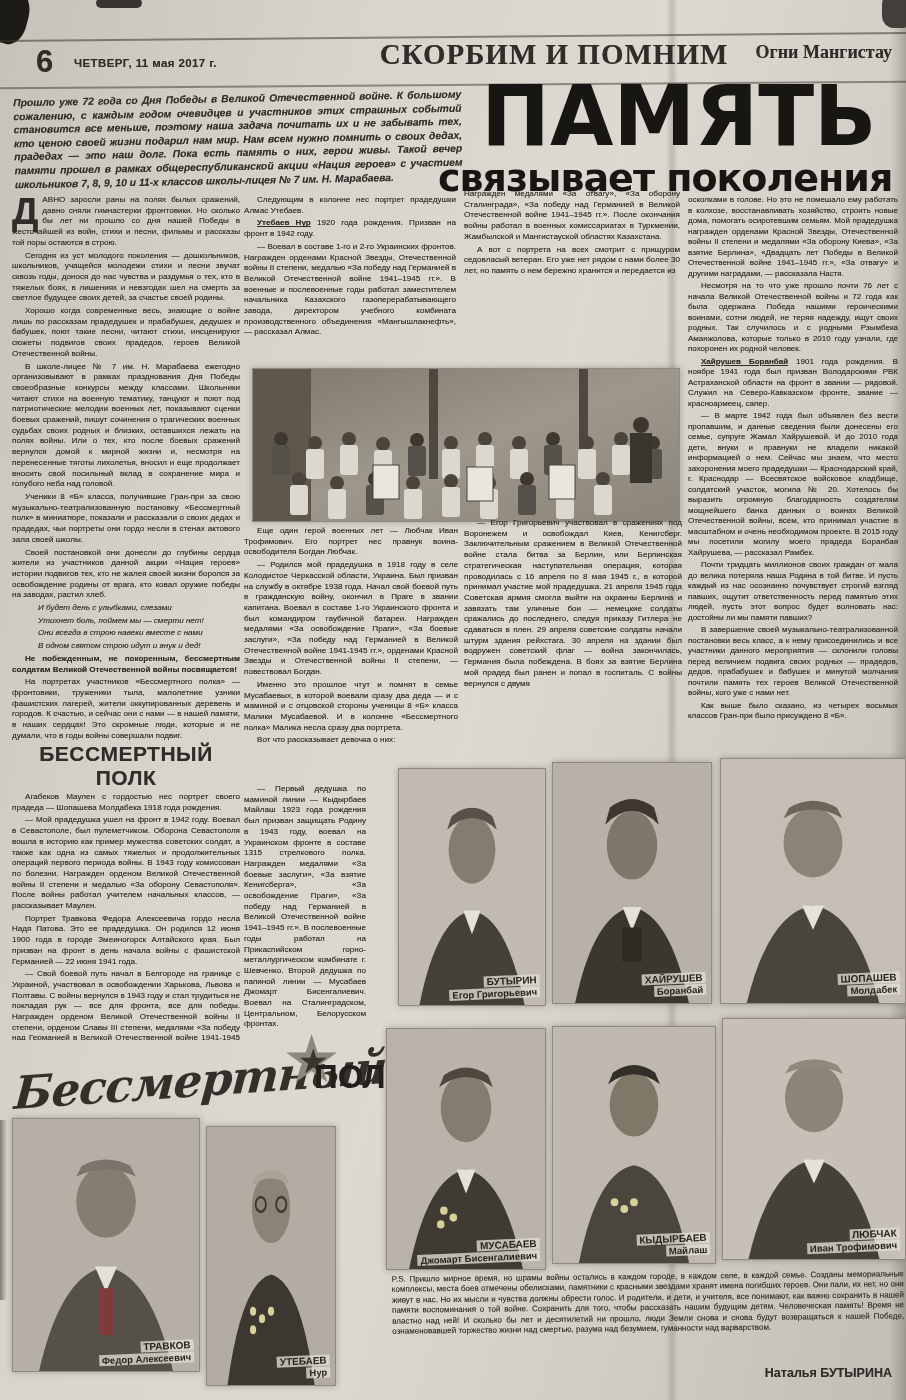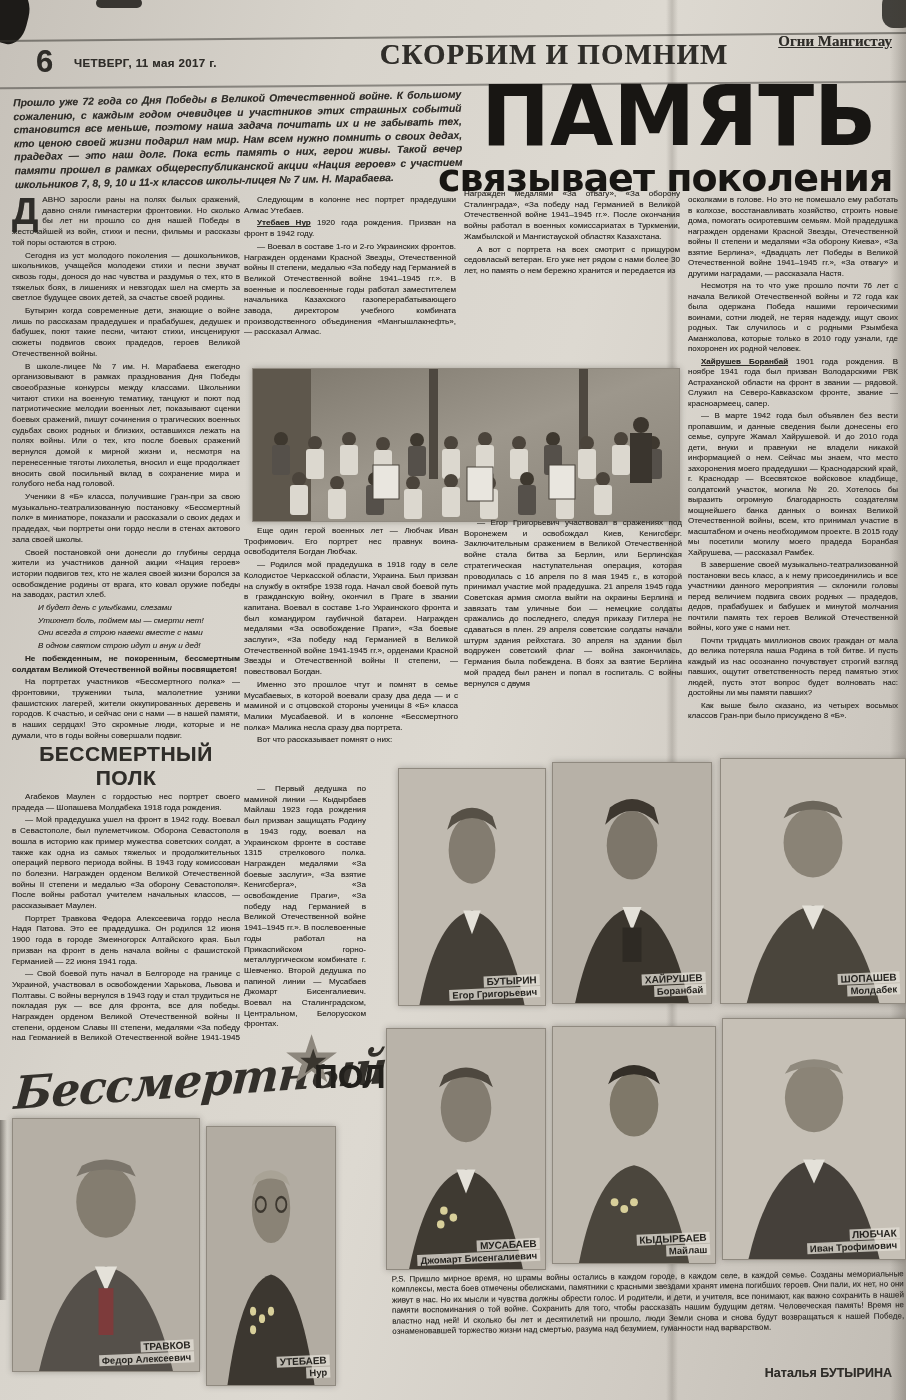--- a/index.html
+++ b/index.html
@@ -15,22 +15,22 @@
   .edge-r{position:absolute;top:0;right:0;width:16px;height:1400px;
     background:linear-gradient(90deg,rgba(0,0,0,0),rgba(64,58,50,.28));}
   .edge-l{position:absolute;top:1120px;left:0;width:7px;height:180px;
     background:linear-gradient(90deg,rgba(40,36,30,.5),rgba(0,0,0,0));}
   .rule{position:absolute;left:0;width:906px;background:#3a3833;}
   
   .pagenum{position:absolute;left:36px;top:44px;font-size:31px;font-weight:900;}
   .pagedate{position:absolute;left:74px;top:57px;font-size:11.5px;font-weight:bold;letter-spacing:.4px;}
   .section-title{position:absolute;left:378px;top:38px;width:352px;text-align:center;
     font-family:"Liberation Serif",serif;font-size:29px;font-weight:700;letter-spacing:1px;}
-  .masthead{position:absolute;left:700px;top:33px;width:192px;text-align:right;
-    font-family:"Liberation Serif",serif;font-size:15px;font-weight:700;text-decoration:underline;}
+  .masthead{position:absolute;left:700px;top:42px;width:192px;text-align:right;
+    font-family:"Liberation Serif",serif;font-size:18px;font-weight:700;}
   
   .lead{position:absolute;left:14px;top:92px;width:448px;font-size:10.3px;line-height:13.6px;
     font-weight:bold;font-style:italic;text-align:justify;transform:rotate(-1.1deg);}
   .hl1{position:absolute;left:452px;top:74px;width:454px;text-align:center;
     font-family:"DejaVu Sans","Liberation Sans",sans-serif;font-size:82px;font-weight:900;
     line-height:84px;color:#181613;letter-spacing:0px;transform:scaleY(1.02);}
   .hl2{position:absolute;left:438px;top:156px;width:468px;text-align:left;
     font-family:"DejaVu Sans","Liberation Sans",sans-serif;font-size:38px;font-weight:900;
     color:#181613;letter-spacing:-1px;}
   
@@ -85,21 +85,21 @@
   <div class="masthead soft">Огни Мангистау</div>
   <div class="rule" style="top:84px;height:1.5px;opacity:.5;transform:rotate(-.4deg);"></div>
 
   <div class="lead soft">Прошло уже 72 года со Дня Победы в Великой Отечественной войне. К большому сожалению, с каждым годом очевидцев и участников этих страшных событий становится все меньше, поэтому наша задача почитать их и не забывать тех, кто ценою своей жизни подарил нам мир. Нам всем нужно помнить о своих дедах, прадедах — это наш долг. Пока есть память о них, герои живы. Такой вечер памяти прошел в рамках общереспубликанской акции «Нация героев» с участием школьников 7, 8, 9, 10 и 11-х классов школы-лицея № 7 им. Н. Марабаева.</div>
   <div class="hl1">ПАМЯТЬ</div>
   <div class="hl2">связывает поколения</div>
 
   <div class="col soft" style="left:12px;top:195px;width:228px;height:545px;">
     <p class="ni"><span class="dropcap">Д</span><span>АВНО заросли раны на полях былых сражений, давно сняли гимнастерки фронтовики. Но сколько бы лет ни прошло со дня нашей Победы в жесточайшей из войн, стихи и песни, фильмы и рассказы той поры остаются в строю.</span></p>
     <p>Сегодня из уст молодого поколения — дошкольников, школьников, учащейся молодежи стихи и песни звучат сквозь годы, донося до нас чувства и раздумья о тех, кто в тяжелых боях, в лишениях и невзгодах шел на смерть за светлое будущее своих детей, за счастье своей родины.</p>
-    <p>Бутырин когда современные дети, знающие о войне лишь по рассказам прадедушек и прабабушек, дедушек и бабушек, поют такие песни, читают стихи, инсценируют сюжеты подвигов своих прадедов, героев Великой Отечественной войны.</p>
+    <p>Хорошо когда современные весь, знающие о войне лишь по рассказам прадедушек и прабабушек, дедушек и бабушек, поют такие песни, читают стихи, инсценируют сюжеты подвигов своих прадедов, героев Великой Отечественной войны.</p>
     <p>В школе-лицее № 7 им. Н. Марабаева ежегодно организовывают в рамках празднования Дня Победы своеобразные конкурсы между классами. Школьники читают стихи на военную тематику, танцуют и поют под патриотические мелодии военных лет, показывают сценки боевых сражений, пишут сочинения о трагических военных судьбах своих родных и близких, оставшихся лежать на полях войны. Или о тех, кто после боевых сражений вернулся домой к мирной жизни и, несмотря на перенесенные тяготы лихолетья, вносил и еще продолжает вносить свой посильный вклад в сохранение мира и голубого неба над головой.</p>
     <p>Ученики 8 «Б» класса, получившие Гран-при за свою музыкально-театрализованную постановку «Бессмертный полк» в миниатюре, показали и рассказали о своих дедах и прадедах, чьи портреты они гордо несли в стенах актового зала своей школы.</p>
     <p>Своей постановкой они донесли до глубины сердца жители из участников данной акции «Нация героев» истории подвигов тех, кто не жалея своей жизни боролся за освобождение родины от врага, кто ковал оружие победы на заводах, растил хлеб.</p>
     <p class="verse">И будет день с улыбками, слезами</p>
     <p class="verse">Утихнет боль, поймем мы — смерти нет!</p>
     <p class="verse">Они всегда в строю навеки вместе с нами</p>
     <p class="verse">В одном святом строю идут и внук и дед!</p>
     <p class="bold">Не побежденным, не покоренным, бессмертным солдатам Великой Отечественной войны посвящается!</p>
     <p>На портретах участников «Бессмертного полка» — фронтовики, труженики тыла, малолетние узники фашистских лагерей, жители оккупированных деревень и городов. К счастью, и сейчас они с нами — в нашей памяти, в наших сердцах! Это скромные люди, которые и не думали, что в годы войны совершали подвиг.</p>
 
@@ -173,42 +173,42 @@
       <rect x="120" y="96" width="26" height="34" fill="#e9e6df" stroke="#4a453d"></rect>
       <rect x="214" y="98" width="26" height="34" fill="#e9e6df" stroke="#4a453d"></rect>
       <rect x="296" y="96" width="26" height="34" fill="#e9e6df" stroke="#4a453d"></rect>
     </svg>
   </div>
 
   <div class="col soft" style="left:244px;top:526px;width:214px;height:256px;">
     <p>Еще один герой военных лет — Любчак Иван Трофимович. Его портрет нес правнук воина-освободителя Богдан Любчак.</p>
     <p>— Родился мой прадедушка в 1918 году в селе Колодистое Черкасской области, Украина. Был призван на службу в октябре 1938 года. Начал свой боевой путь в гражданскую войну, окончил в Праге в звании капитана. Воевал в составе 1-го Украинского фронта и был командиром гаубичной батареи. Награжден медалями «За освобождение Праги», «За боевые заслуги», «За победу над Германией в Великой Отечественной войне 1941-1945 гг.», орденами Красной Звезды и Отечественной войны II степени, — повествовал Богдан.</p>
     <p>Именно это прошлое чтут и помнят в семье Мусабаевых, в которой воевали сразу два деда — и с маминой и с отцовской стороны ученицы 8 «Б» класса Малики Мусабаевой. И в колонне «Бессмертного полка» Малика несла сразу два портрета.</p>
-    <p>Вот что рассказывает помнят о них:</p>
+    <p>Вот что рассказывает девочка о них:</p>
   </div>
 
   <div class="col soft" style="left:244px;top:784px;width:122px;height:252px;">
     <p>— Первый дедушка по маминой линии — Кыдырбаев Майлаш 1923 года рождения был призван защищать Родину в 1943 году, воевал на Украинском фронте в составе 1315 стрелкового полка. Награжден медалями «За боевые заслуги», «За взятие Кенигсберга», «За освобождение Праги», «За победу над Германией в Великой Отечественной войне 1941–1945 гг.». В послевоенные годы работал на Прикаспийском горно-металлургическом комбинате г. Шевченко. Второй дедушка по папиной линии — Мусабаев Джомарт Бисенгалиевич. Воевал на Сталинградском, Центральном, Белорусском фронтах.</p>
   </div>
 
   <div class="col soft" style="left:464px;top:189px;width:216px;height:168px;">
     <p class="ni">Награжден медалями «За отвагу», «За оборону Сталинграда», «За победу над Германией в Великой Отечественной войне 1941–1945 гг.». После окончания войны работал в военных комиссариатах в Туркмении, Жамбылской и Мангистауской областях Казахстана.</p>
     <p>А вот с портрета на всех смотрит с прищуром седовласый ветеран. Его уже нет рядом с нами более 30 лет, но память о нем бережно хранится и передается из</p>
   </div>
   <div class="col soft" style="left:464px;top:518px;width:218px;height:252px;">
     <p>— Егор Григорьевич участвовал в сражениях под Воронежем и освобождал Киев, Кенигсберг. Заключительным сражением в Великой Отечественной войне стала битва за Берлин, или Берлинская стратегическая наступательная операция, которая проводилась с 16 апреля по 8 мая 1945 г., в которой принимал участие мой прадедушка. 21 апреля 1945 года Советская армия смогла выйти на окраины Берлина и завязать там уличные бои — немецкие солдаты сражались до последнего, следуя приказу Гитлера не сдаваться в плен. 29 апреля советские солдаты начали штурм здания рейхстага. 30 апреля на здании был водружен советский флаг — война закончилась, Германия была побеждена. В боях за взятие Берлина мой прадед был ранен и попал в госпиталь. С войны вернулся с двумя</p>
   </div>
 
   <div class="col soft" style="left:688px;top:195px;width:210px;height:576px;font-size:8px;line-height:10.5px;">
     <p class="ni">осколками в голове. Но это не помешало ему работать в колхозе, восстанавливать хозяйство, строить новые дома, помогать осиротевшим семьям. Мой прадедушка награжден орденами Красной Звезды, Отечественной войны II степени и медалями «За оборону Киева», «За взятие Берлина», «Двадцать лет Победы в Великой Отечественной войне 1941–1945 гг.», «За отвагу» и другими наградами, — рассказала Настя.</p>
     <p>Несмотря на то что уже прошло почти 76 лет с начала Великой Отечественной войны и 72 года как была одержана Победа нашими героическими воинами, сотни людей, не теряя надежду, ищут своих родных. Так случилось и с родными Рзымбека Аманжолова, которые только в 2010 году узнали, где похоронен их родной человек.</p>
     <p><span class="name-u">Хайрушев Боранбай</span><span> 1901 года рождения. В ноябре 1941 года был призван Володарскими РВК Астраханской области на фронт в звании — рядовой. Служил на Северо-Кавказском фронте, звание — красноармеец, сапер.</span></p>
     <p>— В марте 1942 года был объявлен без вести пропавшим, и данные сведения были донесены его семье, супруге Жамал Хайрушевой. И до 2010 года дети, внуки и правнуки не владели никакой информацией о нем. Сейчас мы знаем, что место захоронения моего прадедушки — Краснодарский край, г. Краснодар — Всесвятское войсковое кладбище, солдатский участок, могила № 20. Хотелось бы выразить огромную благодарность создателям мощнейшего банка данных о воинах Великой Отечественной войны, всем, кто принимал участие в масштабном и очень необходимом проекте. В 2015 году мы посетили могилу моего прадеда Боранбая Хайрушева, — рассказал Рамбек.</p>
+    <p>Почти тридцать миллионов своих граждан от мала до велика потеряла наша Родина в той битве. И пусть каждый из нас осознанно почувствует строгий взгляд павших, ощутит ответственность перед памятью этих людей, пусть этот вопрос будет волновать нас: достойны ли мы памяти павших?</p>
     <p>В завершение своей музыкально-театрализованной постановки весь класс, а к нему присоединились и все участники данного мероприятия — склонили головы перед величием подвига своих родных — прадедов, дедов, прабабушек и бабушек и минутой молчания почтили память тех героев Великой Отечественной войны, кого уже с нами нет.</p>
-    <p>Почти тридцать миллионов своих граждан от мала до велика потеряла наша Родина в той битве. И пусть каждый из нас осознанно почувствует строгий взгляд павших, ощутит ответственность перед памятью этих людей, пусть этот вопрос будет волновать нас: достойны ли мы памяти павших?</p>
     <p>Как выше было сказано, из четырех восьмых классов Гран-при было присуждено 8 «Б».</p>
   </div>
 
   <div class="photo" style="left:398px;top:768px;width:146px;height:236px;">
     <svg viewBox="0 0 100 140" preserveAspectRatio="none">
         <rect width="100" height="140" fill="#c0bab0"></rect>
         <ellipse cx="50" cy="48" rx="16" ry="20" fill="#837c70"></ellipse>
         <path d="M33 36 Q50 22 67 36 L64 28 Q50 18 36 28 Z" fill="#565046"></path>
         <path d="M14 140 Q26 88 50 84 Q74 88 86 140 Z" fill="#443f37"></path>
         <path d="M44 84 L50 98 L56 84 Z" fill="#e4e1d9"></path>

